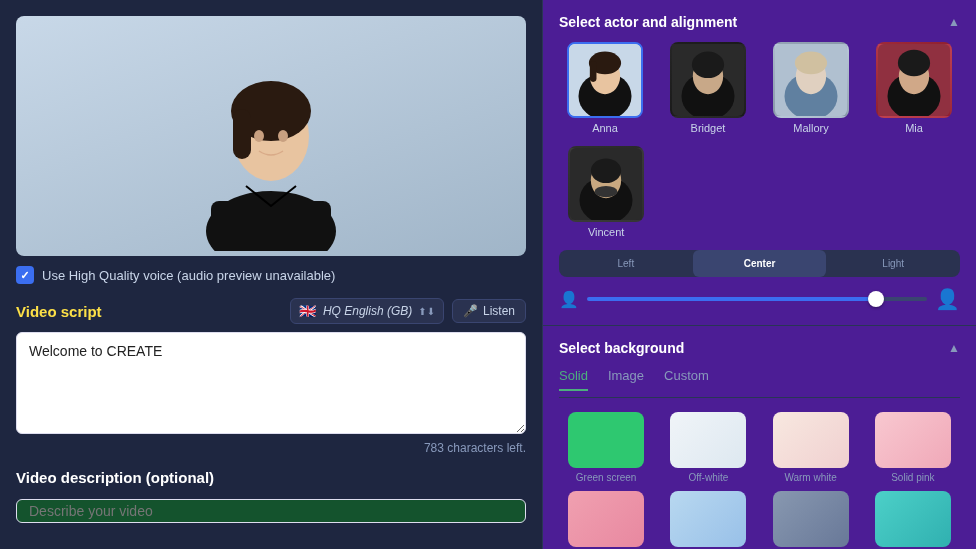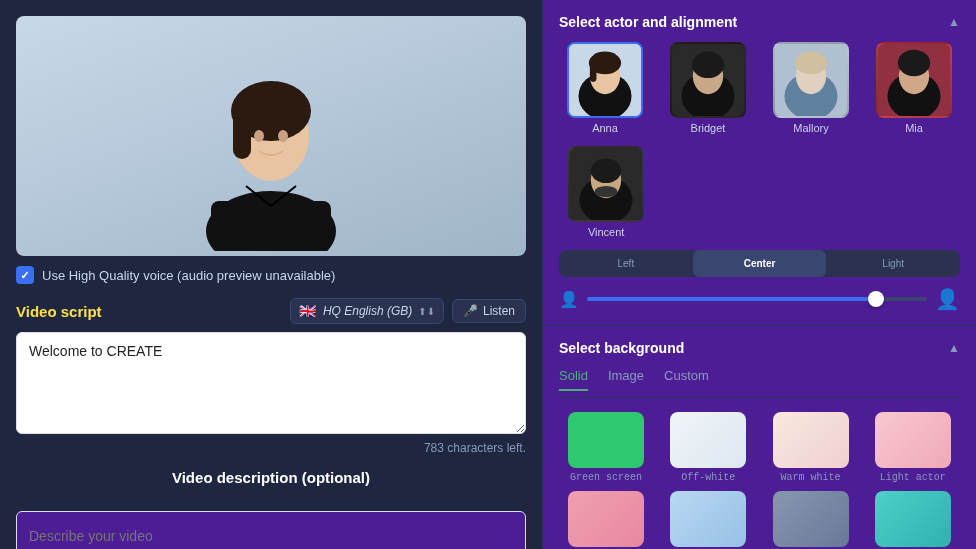--- a/index.html
+++ b/index.html
@@ -134,29 +134,28 @@
       font-size: 12px;
       color: #8899bb;
       margin-top: 4px;
     }
 
     .desc-title {
       font-size: 15px;
       font-weight: 600;
       color: #fff;
       margin-top: 14px;
-      margin-bottom: 25px;
-      text-align: center;
+      margin-bottom: 13px;
     }
     .desc-input {
       width: 100%;
-      background: #4c1d95;
+      background: #14532d;
       border: 1px solid #dde;
       border-radius: 6px;
-      padding: 16px 12px;
+      padding: 3px 12px;
       font-size: 14px;
       color: #aaa;
       outline: none;
       font-family: inherit;
     }
 
     
     .right-panel {
       width: 434px;
       background: #4c1d95;
@@ -321,21 +320,20 @@
     .bg-color {
       width: 76px;
       height: 56px;
       border-radius: 8px;
     }
     .bg-label {
       font-size: 10px;
       color: #8899bb;
       margin-top: 4px;
       text-align: center;
-      font-family: Liberation Mono, monospace;
     }
 
     .bg-green-screen { background: #2ec870; }
     .bg-off-white { background: linear-gradient(135deg, #f0f4f8 0%, #dde8f0 100%); }
     .bg-warm-white { background: linear-gradient(135deg, #f8e8e0 0%, #f0d0d0 100%); }
     .bg-light-pink { background: linear-gradient(135deg, #f8c8d0 0%, #f0a8b8 100%); }
     .bg-pink2 { background: linear-gradient(135deg, #f0a0b0 0%, #e888a0 100%); }
     .bg-light-blue { background: linear-gradient(135deg, #b8d8f0 0%, #98c0e8 100%); }
     .bg-slate { background: linear-gradient(135deg, #8898b0 0%, #687898 100%); }
     .bg-teal { background: linear-gradient(135deg, #4cd0c8 0%, #30b0b0 100%); }
@@ -514,21 +512,21 @@
       <div class="bg-swatch">
         <div class="bg-color bg-off-white"></div>
         <span class="bg-label">Off-white</span>
       </div>
       <div class="bg-swatch">
         <div class="bg-color bg-warm-white"></div>
         <span class="bg-label">Warm white</span>
       </div>
       <div class="bg-swatch">
         <div class="bg-color bg-light-pink"></div>
-        <span class="bg-label">Light actor</span>
+        <span class="bg-label">Solid pink</span>
       </div>
       <div class="bg-swatch">
         <div class="bg-color bg-pink2"></div>
         <span class="bg-label"></span>
       </div>
       <div class="bg-swatch">
         <div class="bg-color bg-light-blue"></div>
         <span class="bg-label"></span>
       </div>
       <div class="bg-swatch">

